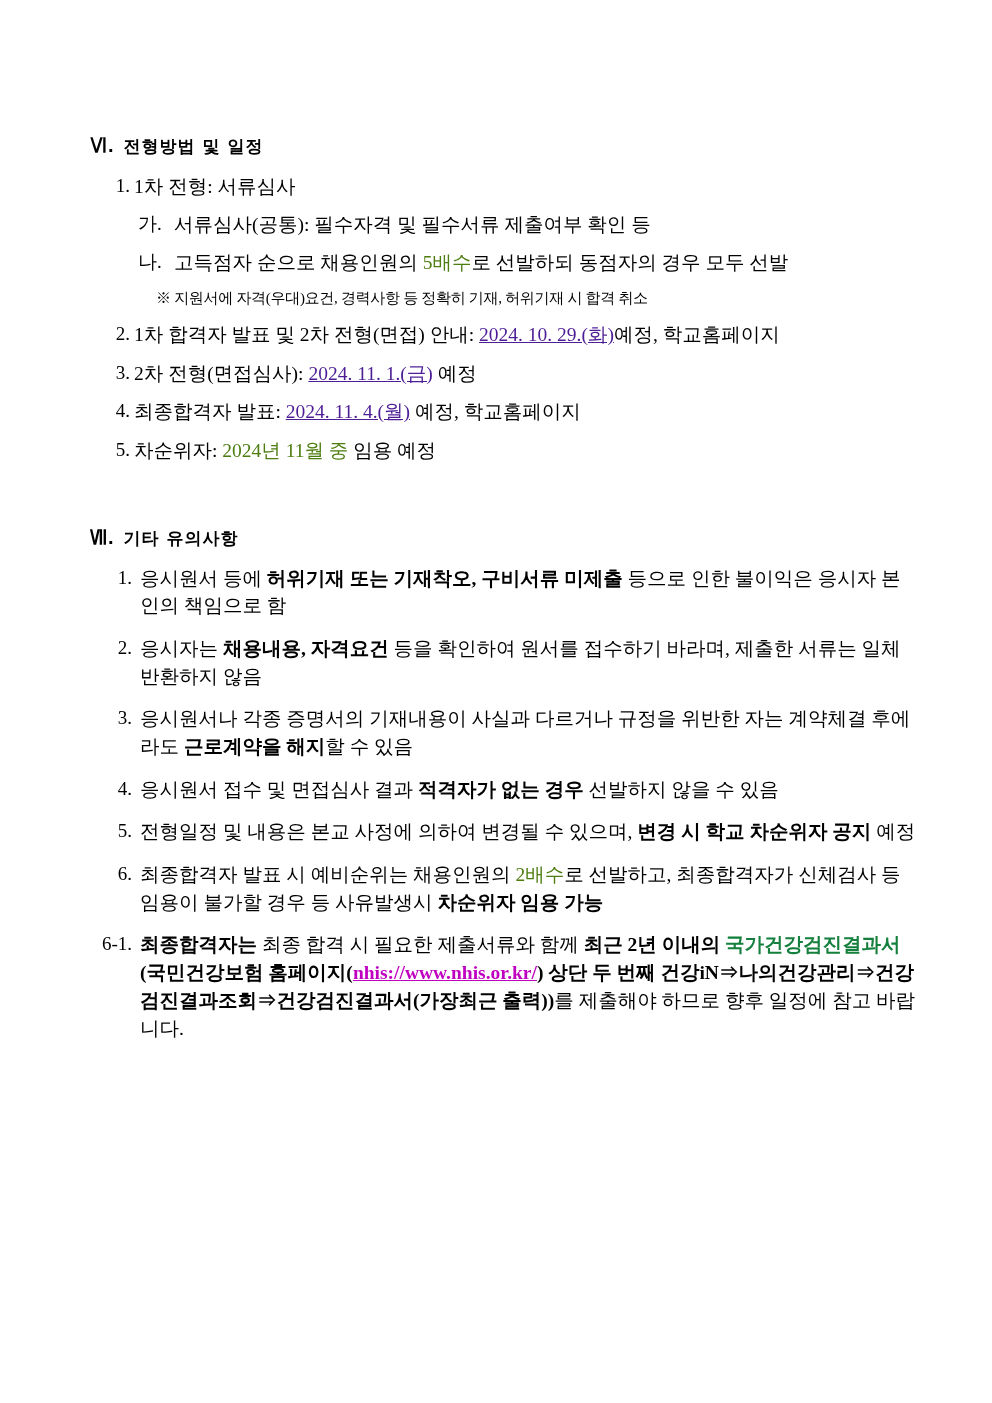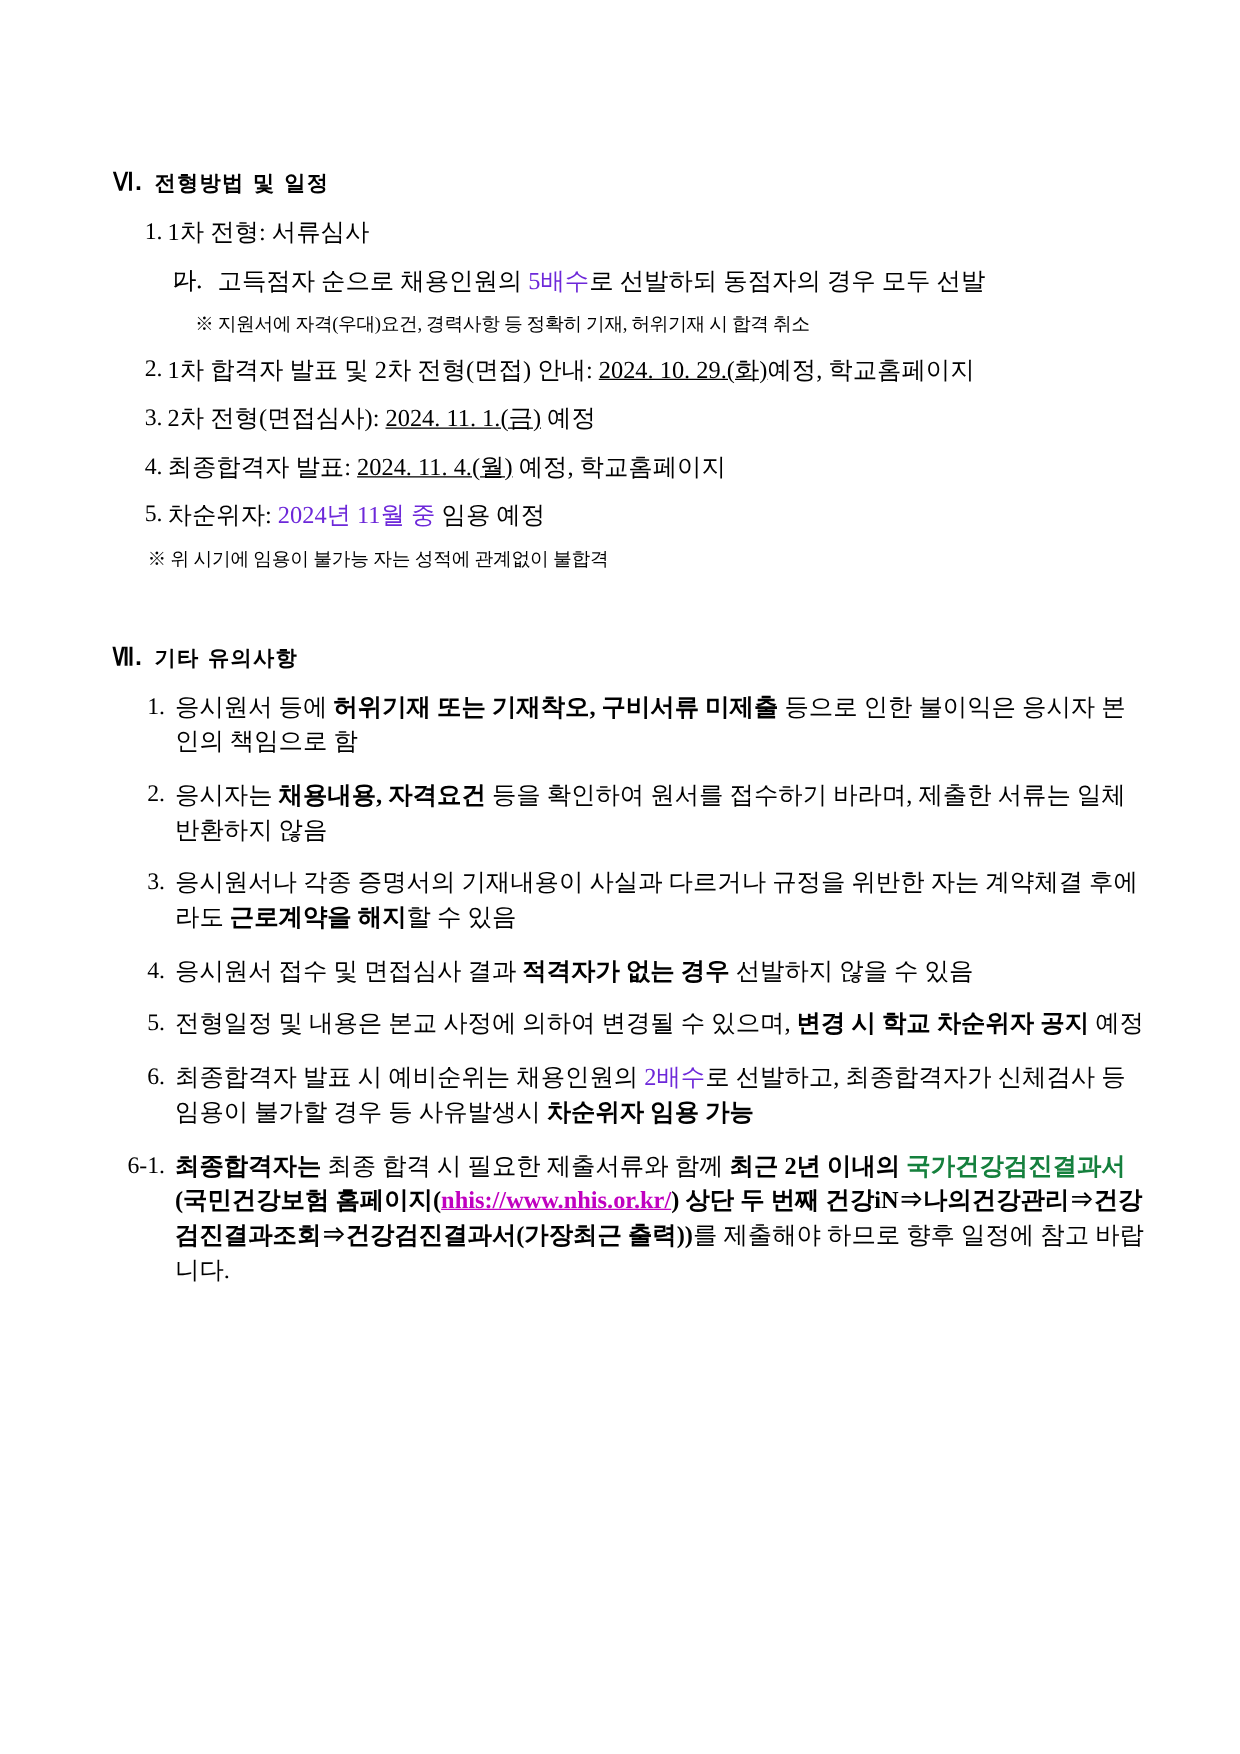--- a/index.html
+++ b/index.html
@@ -92,22 +92,22 @@
   .note {
     font-size: 15px;
     line-height: 1.45;
     margin: 6px 0 8px 22px;
     letter-spacing: -0.2px;
   }
   .notes-block {
     margin: 10px 0 0 30px;
   }
   .notes-block .note { margin-left: 0; margin-bottom: 4px; }
-  .blue { color: #6d28d9; }
-  .blue-u { color: #000000; text-decoration: underline; text-align: center; }
+  .blue { color: #4d7c0f; }
+  .blue-u { color: #4c1d95; text-decoration: underline; text-align: center; }
   .red { color: #15803d; }
   .bold { font-weight: bold; }
   .link { color: #c000c0; text-decoration: underline; }
   .gap-sections { height: 48px; }
   .s7 ol.lvl1 > li { margin-bottom: 15px; }
   .s7 ol.lvl1 > li { padding-left: 52px; }
   .s7 ol.lvl1 > li > .marker { left: 6px; width: 38px; }
   .s7 .hang { padding-left: 62px; }
   .s7 .hang > .marker { left: 0px; width: 52px; text-align: right; }
   .tight { letter-spacing: -0.3px; }
@@ -125,20 +125,21 @@
       </div>
 
       <ol class="lvl1">
 
         <li>
           <span class="marker">1.</span>
           <span>1차 전형: 서류심사</span>
           <ol class="sub">
             <li>
               <span class="marker">가.</span>
+              <span>서류심사(공통): 필수자격 및 필수서류 제출여부 확인 등</span>
             </li>
             <li>
               <span class="marker">나.</span>
               <span>고득점자 순으로 채용인원의 </span><span class="blue">5배수</span><span>로 선발하되 동점자의 경우 모두 선발</span>
             </li>
           </ol>
           <div class="note tight">※ 지원서에 자격(우대)요건, 경력사항 등 정확히 기재, 허위기재 시 합격 취소</div>
         </li>
 
         <li>
@@ -156,21 +157,20 @@
           <span>최종합격자 발표: </span><span class="blue-u">2024. 11. 4.(월)</span><span> 예정, 학교홈페이지</span>
         </li>
 
         <li>
           <span class="marker">5.</span>
           <span>차순위자: </span><span class="blue">2024년 11월 중</span><span> 임용 예정</span>
         </li>
       </ol>
 
       <div class="notes-block">
-        <div class="note">※ 위 시기에 임용이 불가능 자는 성적에 관계없이 불합격</div>
       </div>
     </div>
 
     <div class="gap-sections"></div>
 
     <div class="section s7">
       <div class="sec-head">
         <span class="sec-num">Ⅶ.</span>
         <span class="sec-title">기타 유의사항</span>
       </div>

